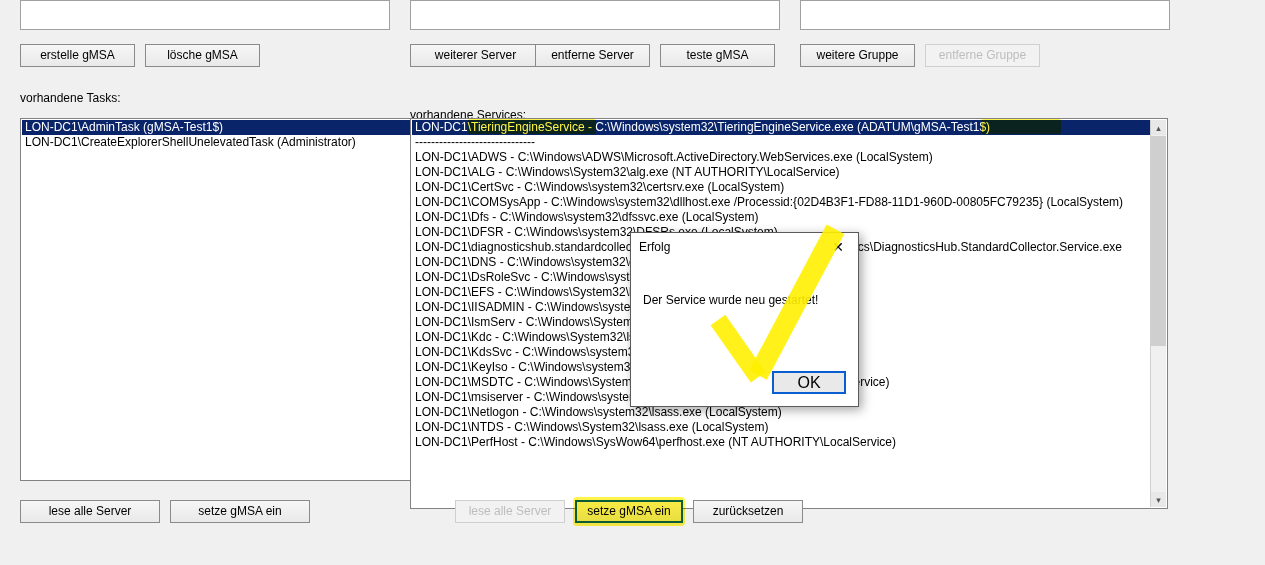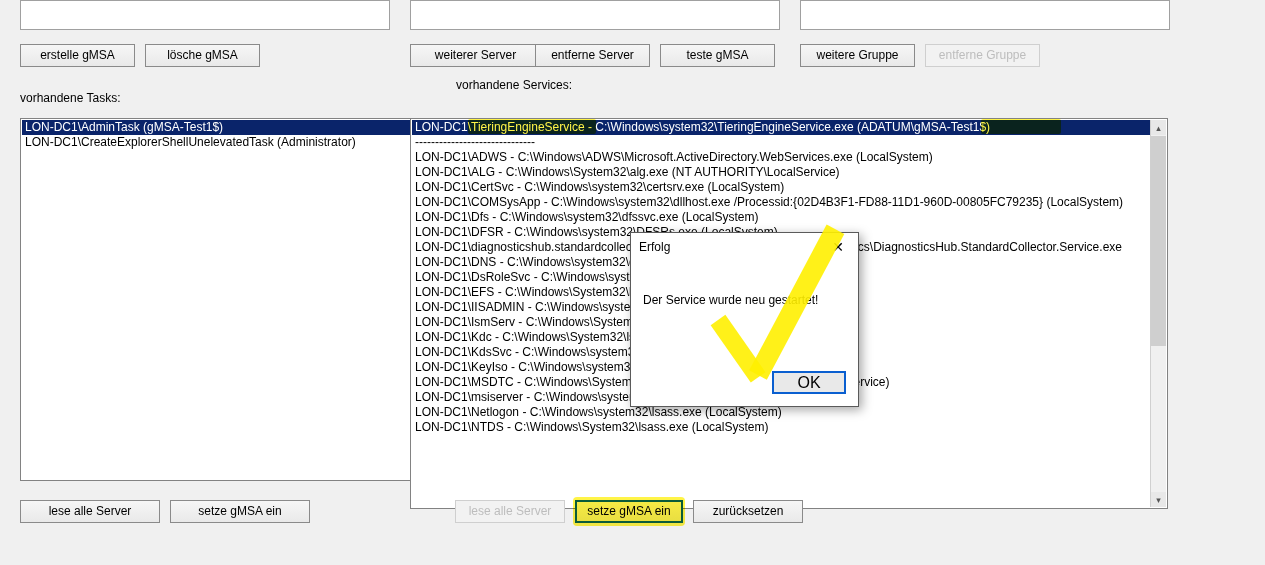--- a/index.html
+++ b/index.html
@@ -195,21 +195,21 @@
 
   <div class="btn" style="left:20px;  top:44px; width:115px;">erstelle gMSA</div>
   <div class="btn" style="left:145px; top:44px; width:115px;">lösche gMSA</div>
   <div class="btn" style="left:410px; top:44px; width:131px;">weiterer Server</div>
   <div class="btn" style="left:535px; top:44px; width:115px;">entferne Server</div>
   <div class="btn" style="left:660px; top:44px; width:115px;">teste gMSA</div>
   <div class="btn" style="left:800px; top:44px; width:115px;">weitere Gruppe</div>
   <div class="btn disabled" style="left:925px; top:44px; width:115px;">entferne Gruppe</div>
 
   <div class="lbl" style="left:20px; top:91px;">vorhandene Tasks:</div>
-  <div class="lbl" style="left:410px; top:78px;margin-left:46px;">vorhandene Services:</div>
+  <div class="lbl" style="left:410px; top:108px;">vorhandene Services:</div>
 
   <div class="listbox" style="left:20px; top:118px; width:408px; height:363px;">
     <div class="ct" id="tasks-ct">
         <div class="row sel">LON-DC1\AdminTask (gMSA-Test1$)</div>
         <div class="row">LON-DC1\CreateExplorerShellUnelevatedTask (Administrator)</div>
       </div>
   </div>
 
   <div class="listbox" style="left:410px; top:118px; width:758px; height:391px;">
     <div class="ct" id="services-ct">
@@ -227,20 +227,21 @@
         <div class="row">LON-DC1\EFS - C:\Windows\System32\lsass.exe (LocalSystem)</div>
         <div class="row">LON-DC1\IISADMIN - C:\Windows\system32\inetsrv\inetinfo.exe (LocalSystem)</div>
         <div class="row">LON-DC1\IsmServ - C:\Windows\System32\ismserv.exe (LocalSystem)</div>
         <div class="row">LON-DC1\Kdc - C:\Windows\System32\lsass.exe (LocalSystem)</div>
         <div class="row">LON-DC1\KdsSvc - C:\Windows\system32\lsass.exe (LocalSystem)</div>
         <div class="row">LON-DC1\KeyIso - C:\Windows\system32\lsass.exe (LocalSystem)</div>
         <div class="row">LON-DC1\MSDTC - C:\Windows\System32\msdtc.exe (NT AUTHORITY\NetworkService)</div>
         <div class="row">LON-DC1\msiserver - C:\Windows\system32\msiexec.exe /V (LocalSystem)</div>
         <div class="row">LON-DC1\Netlogon - C:\Windows\system32\lsass.exe (LocalSystem)</div>
         <div class="row">LON-DC1\NTDS - C:\Windows\System32\lsass.exe (LocalSystem)</div>
+        <div class="row">LON-DC1\PerfHost - C:\Windows\SysWow64\perfhost.exe (NT AUTHORITY\LocalService)</div>
       </div>
     <div class="scroll">
       <div class="arrow up">
           <div class="arrsvg">▴</div>
         </div>
       <div class="thumb"></div>
       <div class="arrow dn">
           <div class="arrsvg">▾</div>
         </div>
     </div>

